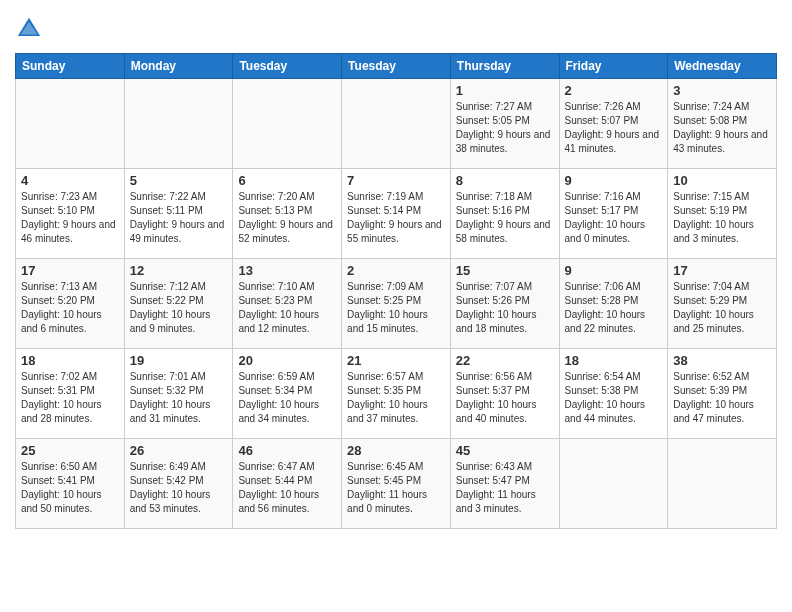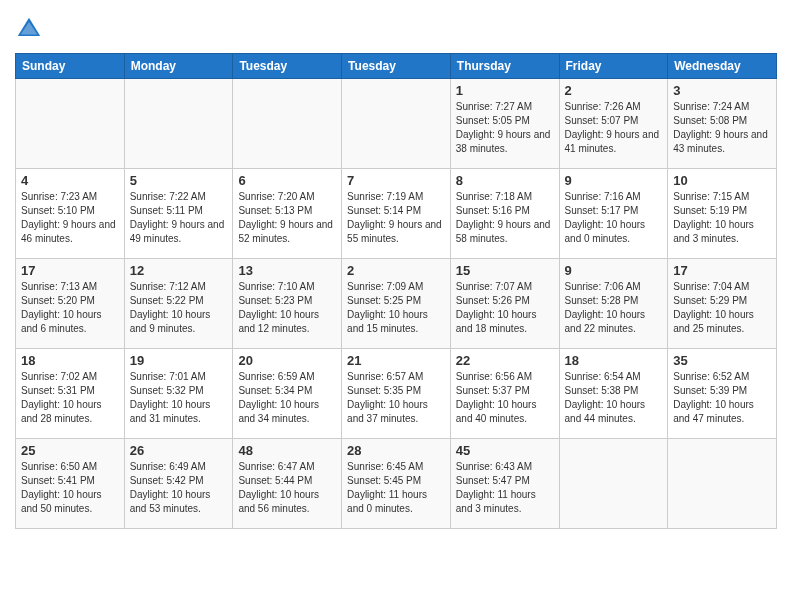--- a/index.html
+++ b/index.html
@@ -226,35 +226,35 @@
         </td>
         <td>
           <span class="day-number">22</span>
           <div class="day-info">Sunrise: 6:56 AM<br>Sunset: 5:37 PM<br>Daylight: 10 hours and 40 minutes.</div>
         </td>
         <td>
           <span class="day-number">18</span>
           <div class="day-info">Sunrise: 6:54 AM<br>Sunset: 5:38 PM<br>Daylight: 10 hours and 44 minutes.</div>
         </td>
         <td>
-          <span class="day-number">35</span>
+          <span class="day-number">38</span>
           <div class="day-info">Sunrise: 6:52 AM<br>Sunset: 5:39 PM<br>Daylight: 10 hours and 47 minutes.</div>
         </td>
       </tr>
       <tr>
         <td>
           <span class="day-number">25</span>
           <div class="day-info">Sunrise: 6:50 AM<br>Sunset: 5:41 PM<br>Daylight: 10 hours and 50 minutes.</div>
         </td>
         <td>
           <span class="day-number">26</span>
           <div class="day-info">Sunrise: 6:49 AM<br>Sunset: 5:42 PM<br>Daylight: 10 hours and 53 minutes.</div>
         </td>
         <td>
-          <span class="day-number">48</span>
+          <span class="day-number">46</span>
           <div class="day-info">Sunrise: 6:47 AM<br>Sunset: 5:44 PM<br>Daylight: 10 hours and 56 minutes.</div>
         </td>
         <td>
           <span class="day-number">28</span>
           <div class="day-info">Sunrise: 6:45 AM<br>Sunset: 5:45 PM<br>Daylight: 11 hours and 0 minutes.</div>
         </td>
         <td>
           <span class="day-number">45</span>
           <div class="day-info">Sunrise: 6:43 AM<br>Sunset: 5:47 PM<br>Daylight: 11 hours and 3 minutes.</div>
         </td>

